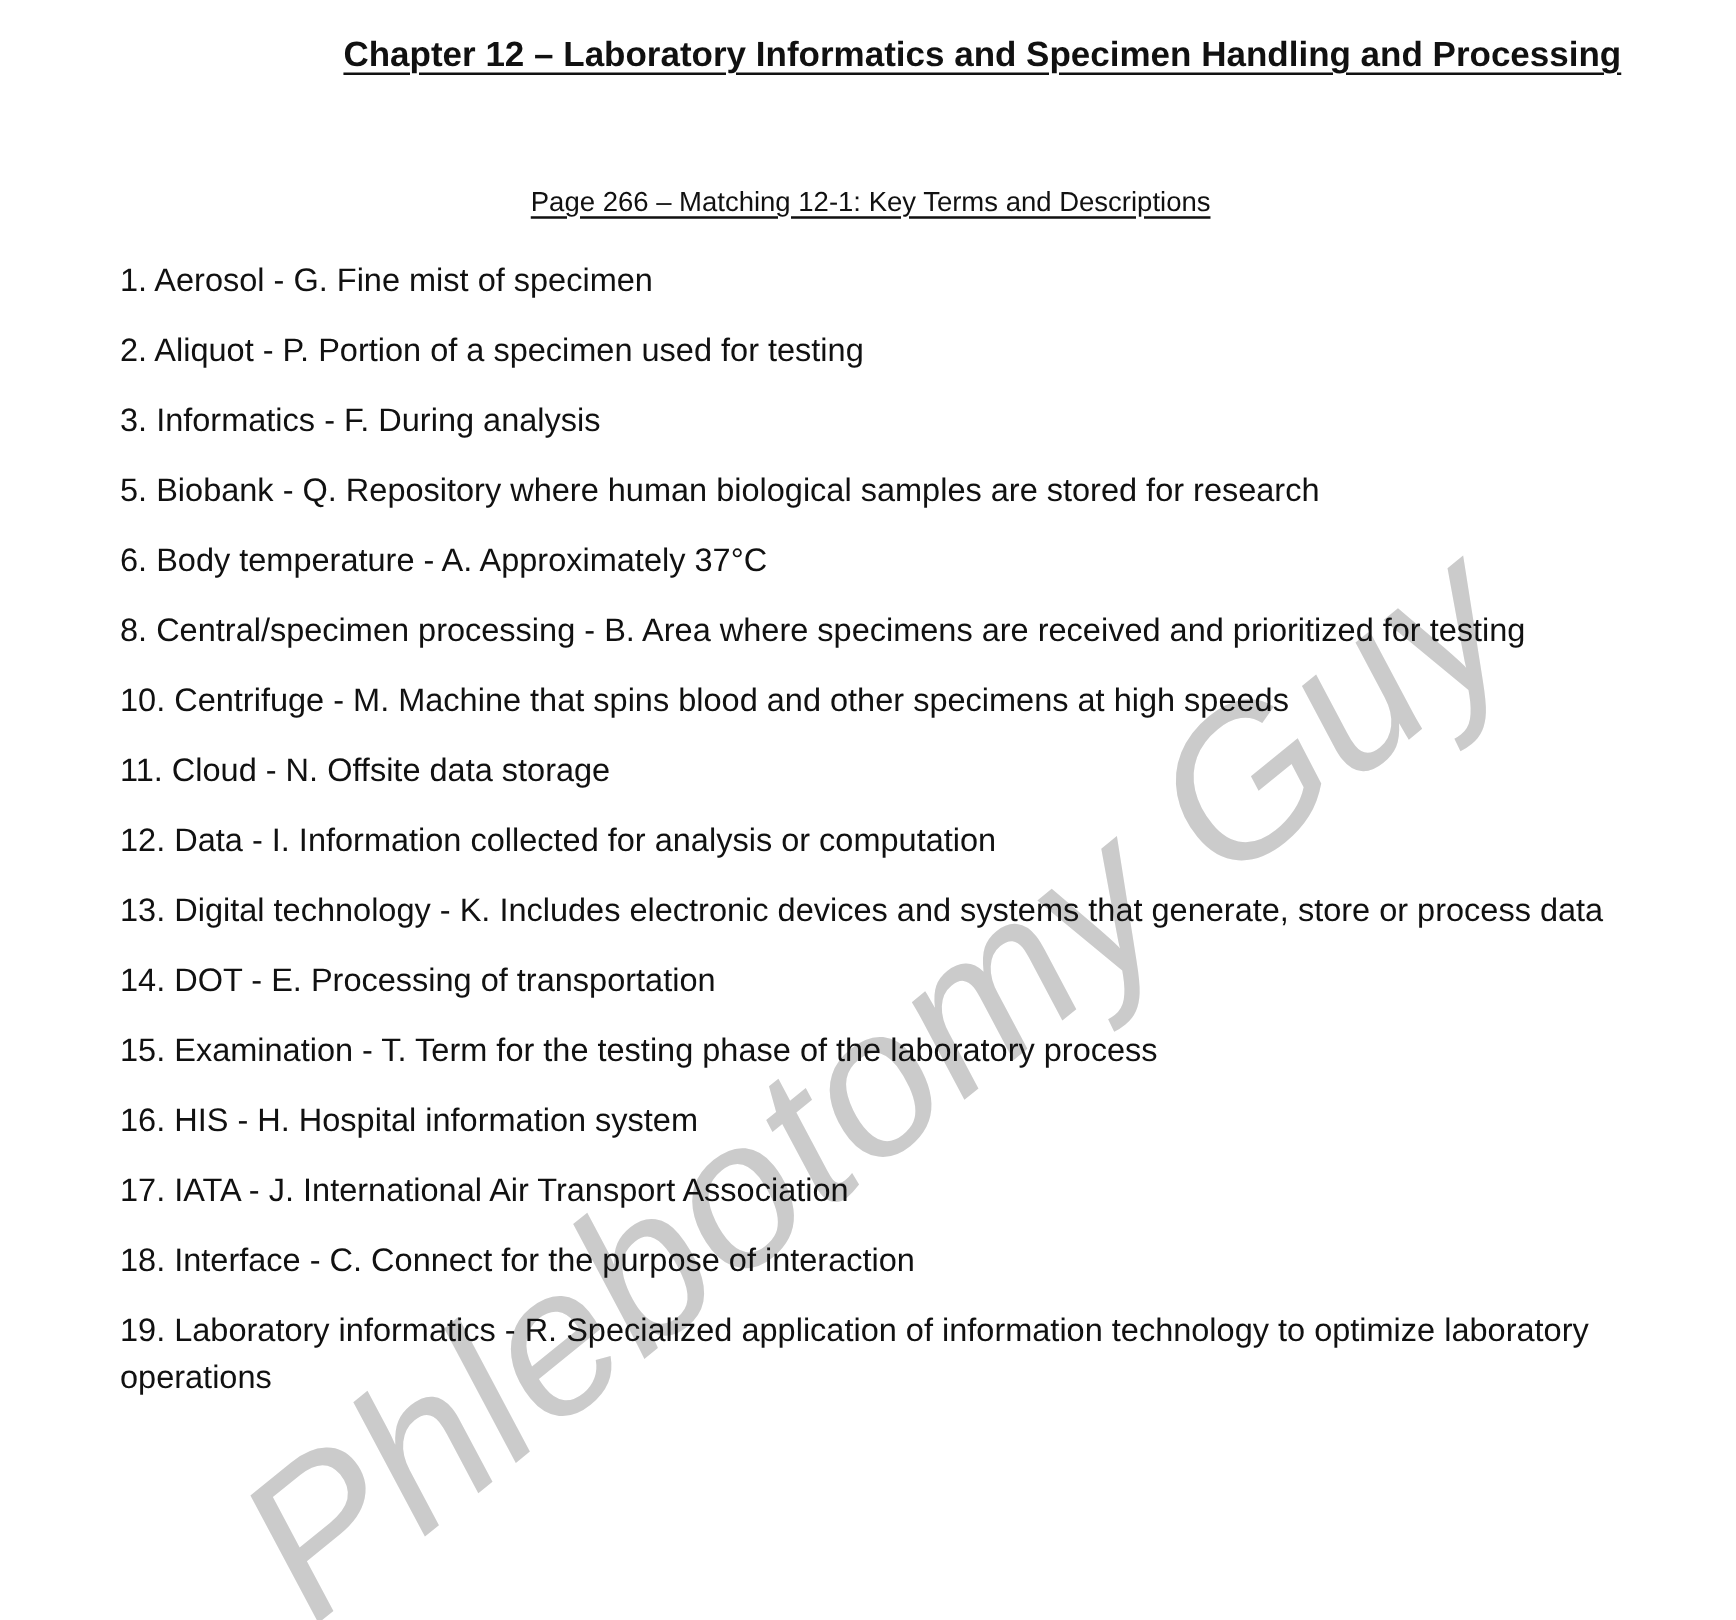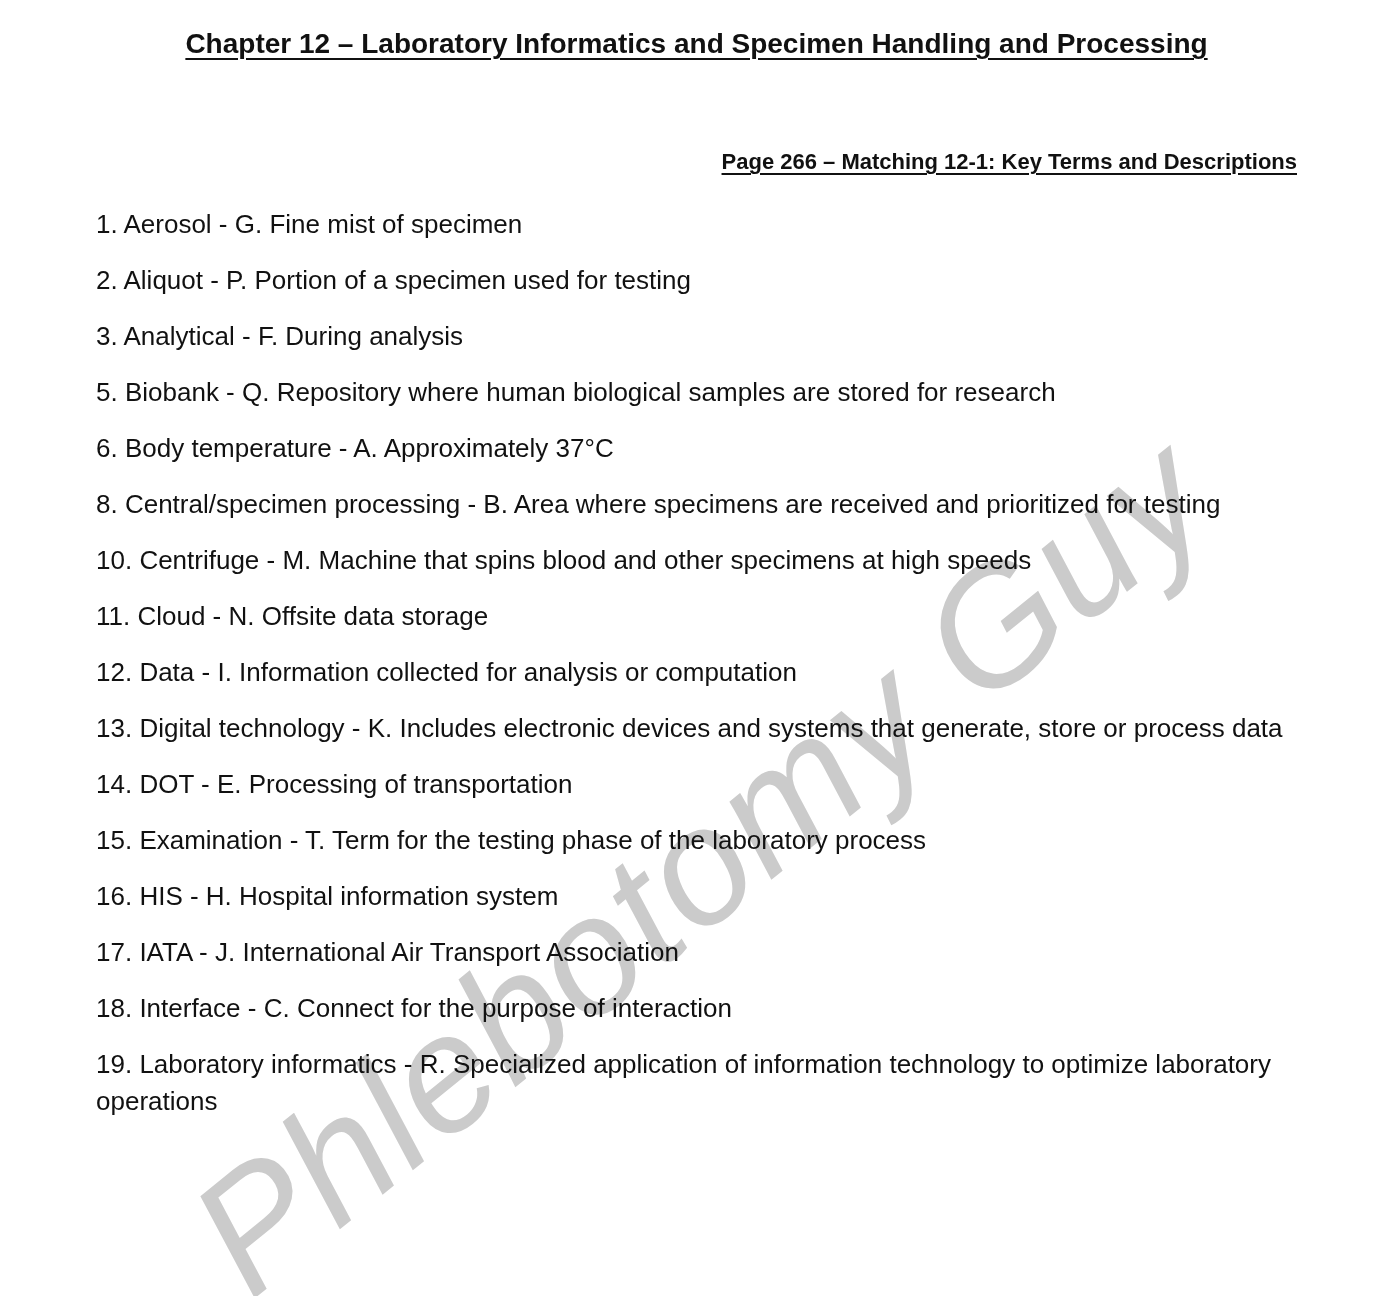--- a/index.html
+++ b/index.html
@@ -34,31 +34,31 @@
   .content {
     position: relative;
     z-index: 1;
     padding: 26px 92px 0 96px;
   }
   h1.doc-title {
     margin: 0;
     font-size: 28px;
     line-height: 36px;
     font-weight: bold;
-    text-align: center;
+    text-align: right;
     text-decoration: underline;
     text-underline-offset: 5px;
     text-decoration-thickness: 2px;
   }
   h2.section-heading {
     margin: 86px 0 30px 0;
     font-size: 22px;
     line-height: 28px;
-    font-weight: bold;
-    text-align: right;
+    font-weight: normal;
+    text-align: center;
     text-decoration: underline;
     text-underline-offset: 4px;
     text-decoration-thickness: 2px;
   }
   .matching-list p.item {
     margin: 0 0 19px 0;
     font-size: 26px;
     line-height: 37px;
     font-weight: normal;
   }
@@ -74,21 +74,21 @@
 
     <h1 class="doc-title">Chapter 12 – Laboratory Informatics and Specimen Handling and Processing</h1>
 
     <h2 class="section-heading">Page 266 – Matching 12-1: Key Terms and Descriptions</h2>
 
     <div class="matching-list">
   <p class="item"><span>1. </span><span>Aerosol</span><span> - </span><span>G. </span><span>Fine mist of specimen</span></p>
 
   <p class="item"><span>2. </span><span>Aliquot</span><span> - </span><span>P. </span><span>Portion of a specimen used for testing</span></p>
 
-  <p class="item"><span>3. </span><span>Analytical</span><span> - </span><span>F. </span><span>During analysis</span></p>
+  <p class="item"><span>3. </span><span>Informatics</span><span> - </span><span>F. </span><span>During analysis</span></p>
 
 
   <p class="item"><span>5. </span><span>Biobank</span><span> - </span><span>Q. </span><span>Repository where human biological samples are stored for research</span></p>
 
   <p class="item"><span>6. </span><span>Body temperature</span><span> - </span><span>A. </span><span>Approximately 37°C</span></p>
 
 
   <p class="item"><span>8. </span><span>Central/specimen processing</span><span> - </span><span>B. </span><span>Area where specimens are received and prioritized for testing</span></p>
 
 

